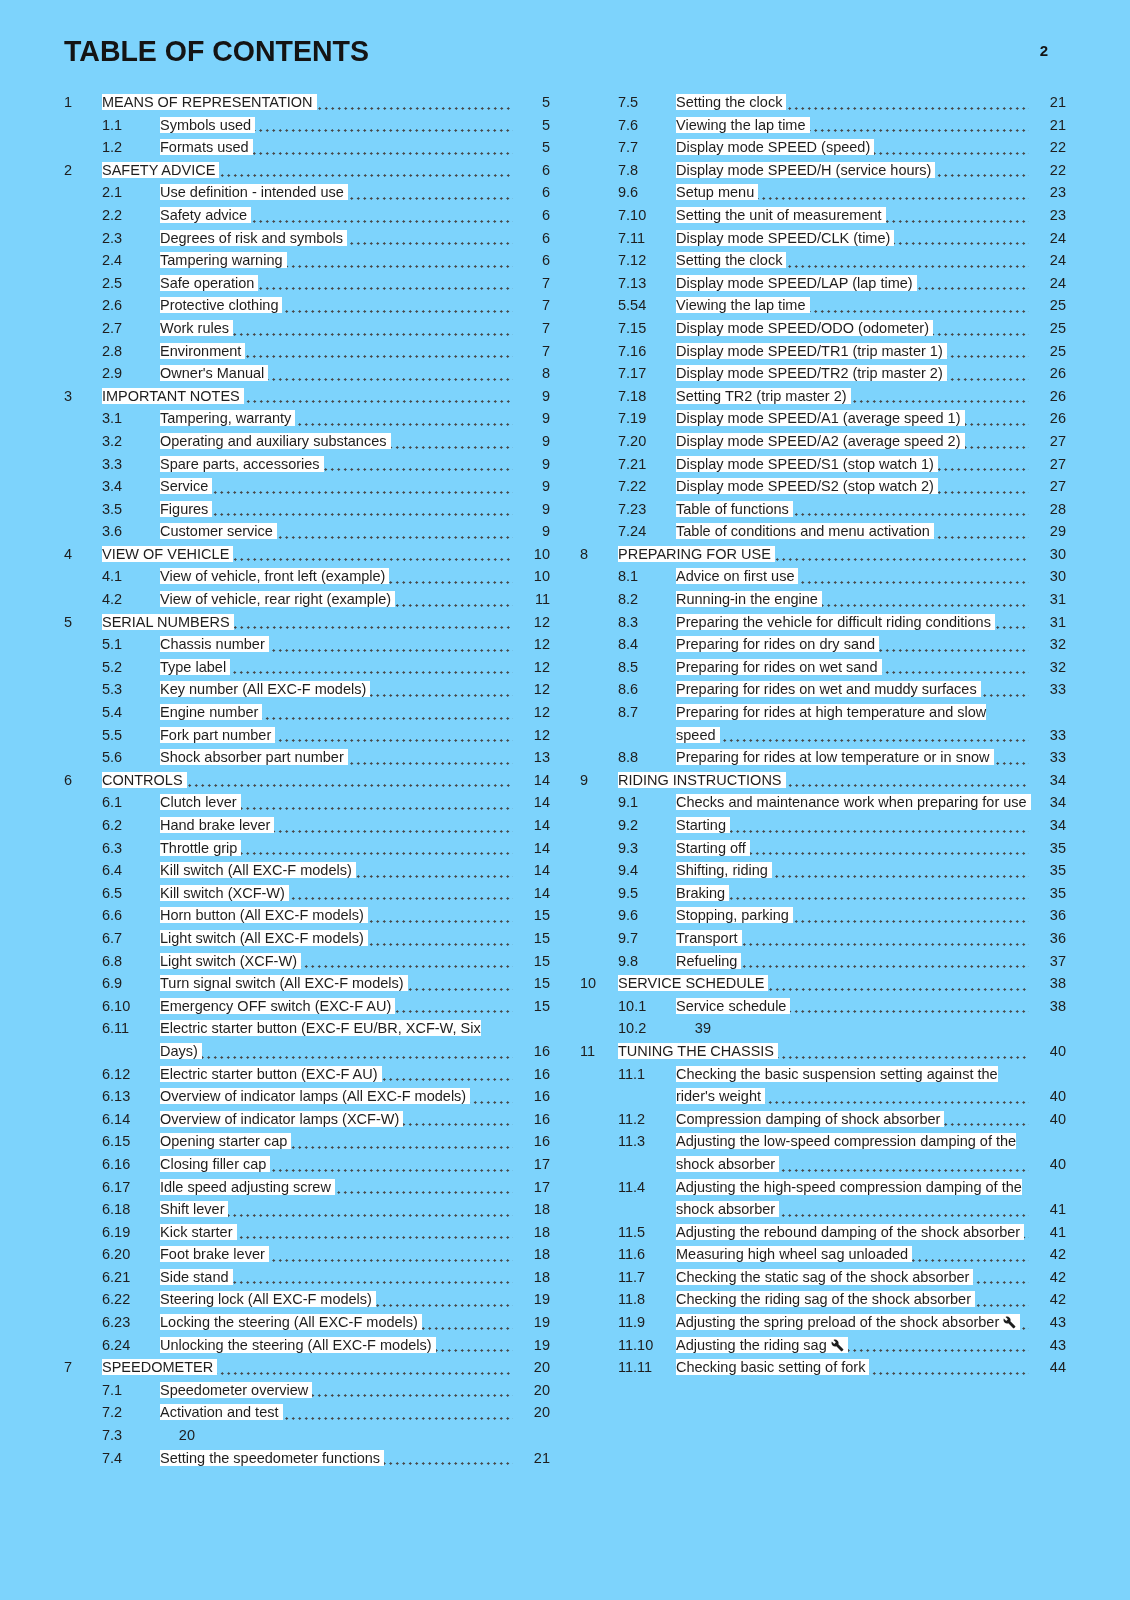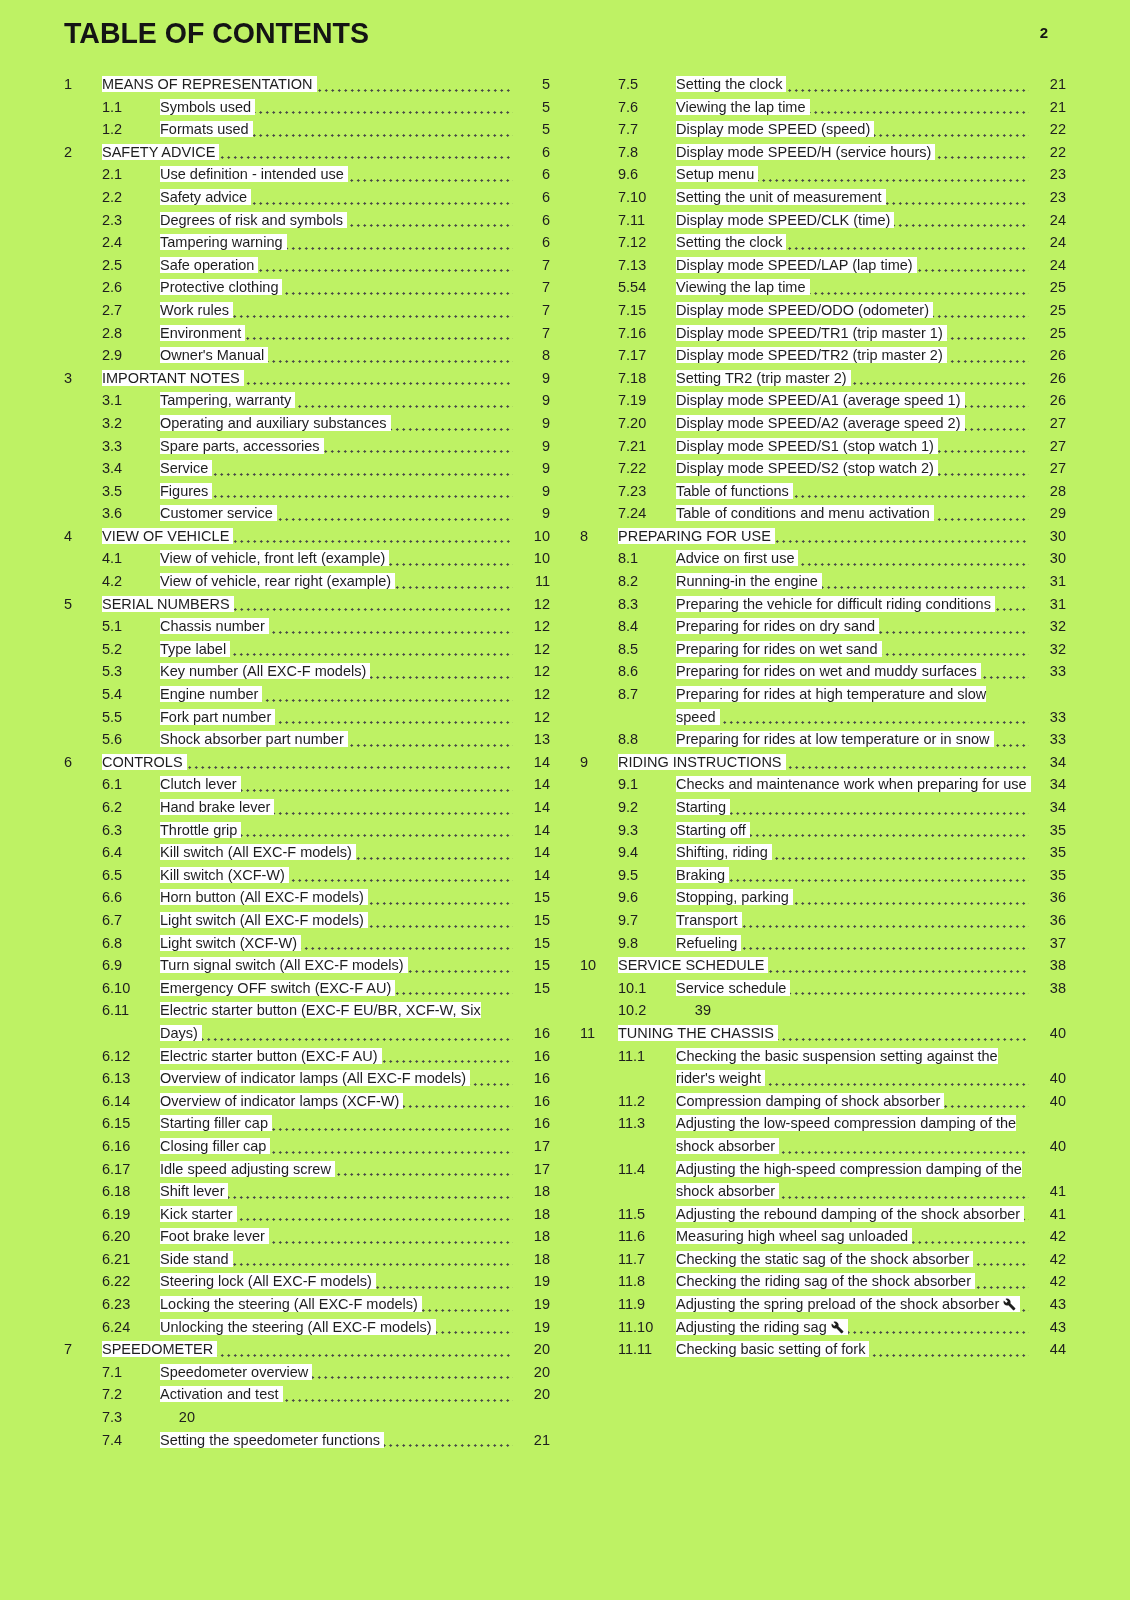--- a/index.html
+++ b/index.html
@@ -5,22 +5,22 @@
   html, body { margin: 0; padding: 0; }
   body {
     width: 1130px; height: 1600px; overflow: hidden;
     background: #ffffff;
     color: #1e1e1e;
     font-family: "Liberation Sans", "DejaVu Sans", sans-serif;
   }
   .page {
     box-sizing: border-box;
     width: 1130px; height: 1600px;
-    padding: 16px 64px 24px 64px;
-    background: #bef264;
+    padding: 34px 64px 24px 64px;
+    background: #7dd3fc;
   }
   .page-header {
     display: flex;
     justify-content: space-between;
     align-items: center;
     margin-bottom: 24px;
   }
   .page-title {
     margin: 0;
     font-size: 30px;
@@ -310,21 +310,21 @@
           <span class="toc-title"><span class="toc-label">Overview of indicator lamps (All EXC-F models)</span></span>
           <span class="toc-page">16</span>
         </div>
         <div class="toc-row level-2">
           <span class="toc-num">6.14</span>
           <span class="toc-title"><span class="toc-label">Overview of indicator lamps (XCF-W)</span></span>
           <span class="toc-page">16</span>
         </div>
         <div class="toc-row level-2">
           <span class="toc-num">6.15</span>
-          <span class="toc-title"><span class="toc-label">Starting filler cap</span></span>
+          <span class="toc-title"><span class="toc-label">Opening starter cap</span></span>
           <span class="toc-page">16</span>
         </div>
         <div class="toc-row level-2">
           <span class="toc-num">6.16</span>
           <span class="toc-title"><span class="toc-label">Closing filler cap</span></span>
           <span class="toc-page">17</span>
         </div>
         <div class="toc-row level-2">
           <span class="toc-num">6.17</span>
           <span class="toc-title"><span class="toc-label">Idle speed adjusting screw</span></span>

